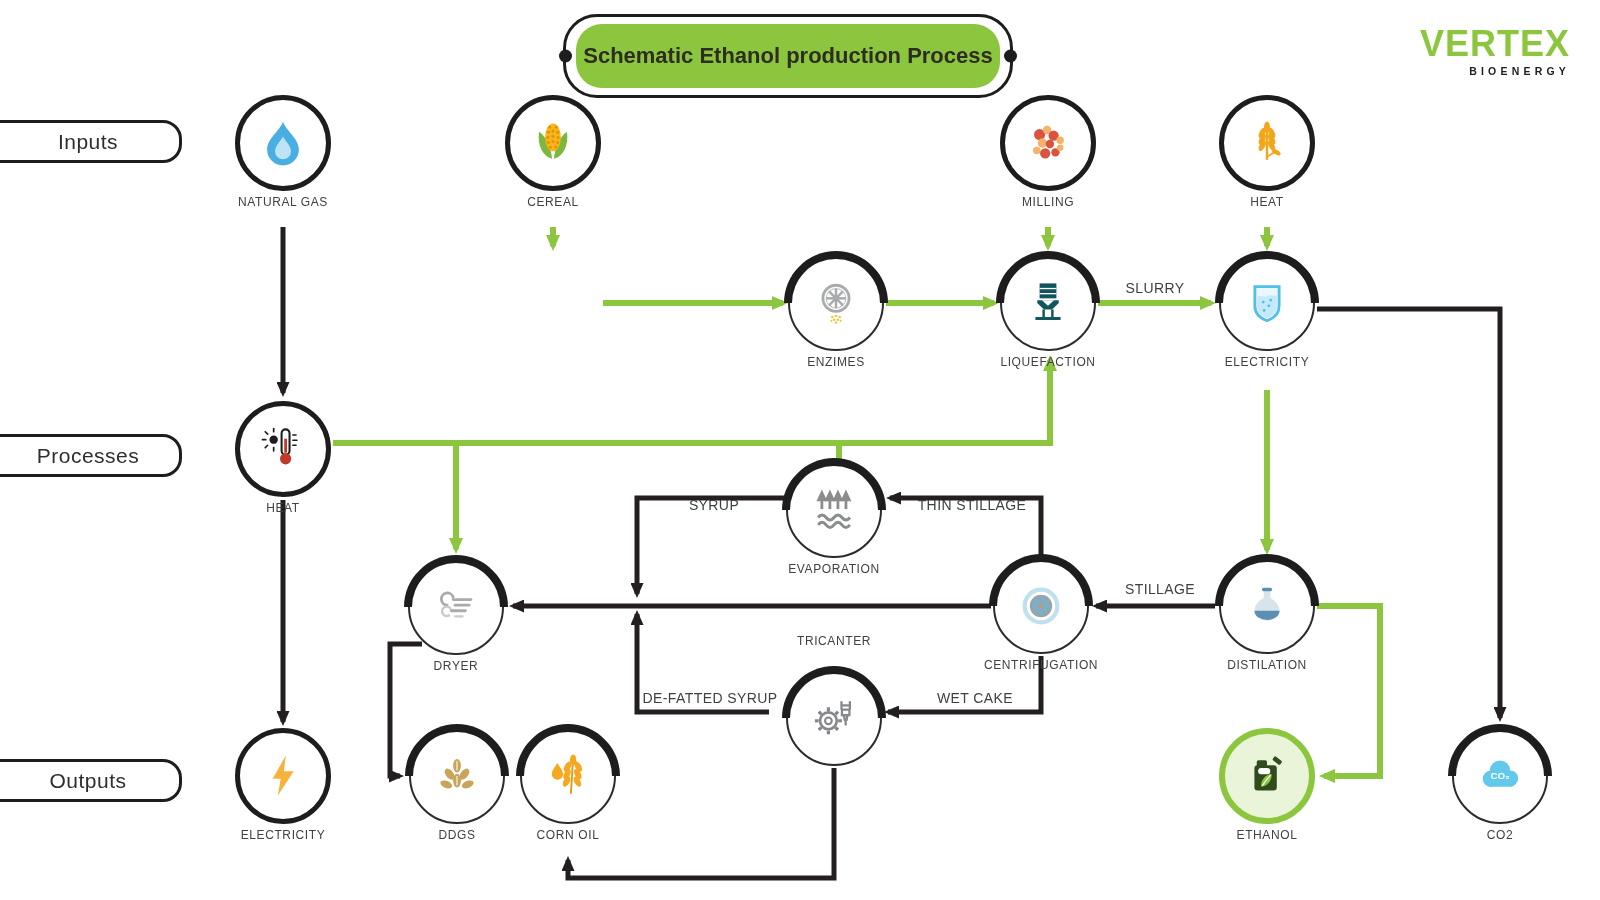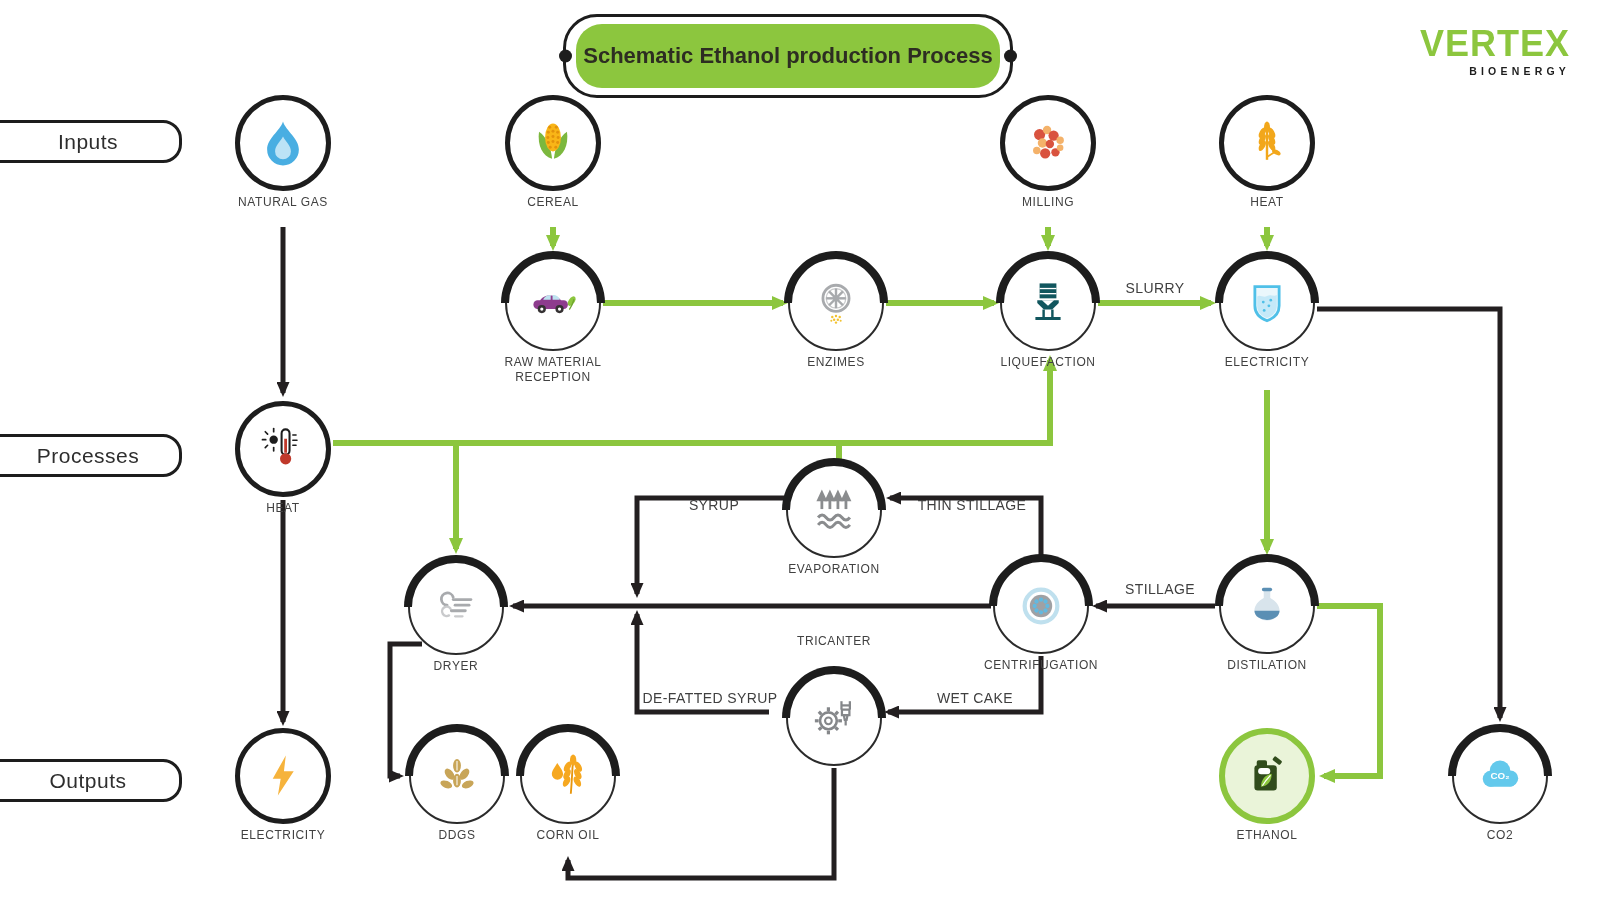--- a/index.html
+++ b/index.html
@@ -179,38 +179,20 @@
         <ellipse cx="25" cy="33" rx="3" ry="6.2" transform="rotate(28 25 33)"></ellipse>
         <ellipse cx="35" cy="33" rx="3" ry="6.2" transform="rotate(-28 35 33)"></ellipse>
         <ellipse cx="40" cy="40" rx="2.4" ry="5" transform="rotate(-62 40 40)"></ellipse>
       </g>
       <path d="M30 45 L41 38" stroke="#F2A71B" stroke-width="1.8" fill="none"></path>
     </svg>
       </div>
     <div class="nlabel">HEAT</div>
   </div>
 
-  <div class="node" style="left:505px;top:255px">
-    <div class="circle">
-        <svg class="icon" viewBox="0 0 60 60">
-      <path d="M16 28 c2.5 -8 19 -8 23 0 Z" fill="#8E3C8E"></path>
-      <rect x="9" y="27" width="37" height="9.5" rx="4.5" fill="#8E3C8E"></rect>
-      <path d="M19.5 26.5 c1.5 -4.5 7 -5 8 -5 v5 Z" fill="#BFE3F0"></path>
-      <path d="M29.5 26.5 v-5 c4.5 0 6.8 2.2 7.8 5 Z" fill="#BFE3F0"></path>
-      <circle cx="18" cy="36.5" r="4.4" fill="#353132"></circle>
-          <circle cx="37" cy="36.5" r="4.4" fill="#353132"></circle>
-      <circle cx="18" cy="36.5" r="1.7" fill="#fff"></circle>
-          <circle cx="37" cy="36.5" r="1.7" fill="#fff"></circle>
-      <ellipse cx="50" cy="28" rx="3.2" ry="5.8" transform="rotate(35 50 28)" fill="#8CC63E"></ellipse>
-      <path d="M47.5 37 q3.5 -5 5 -11" stroke="#6FA52F" stroke-width="1.3" fill="none"></path>
-    </svg>
-      </div>
-    <span class="arc-top"></span>
-    <div class="nlabel narrow">RAW MATERIAL RECEPTION</div>
-  </div>
 
   <div class="node" style="left:788px;top:255px">
     <div class="circle">
         <svg class="icon" viewBox="0 0 60 60">
       <circle cx="30" cy="25" r="14" fill="none" stroke="#A8AAAD" stroke-width="3"></circle>
       <circle cx="30" cy="25" r="10.5" fill="none" stroke="#C9CACC" stroke-width="1.4"></circle>
       <g stroke="#A8AAAD" stroke-width="2.6">
         <path d="M30 25 L30 14.5"></path>
             <path d="M30 25 L37.4 17.6"></path>
             <path d="M30 25 L40.5 25"></path>

